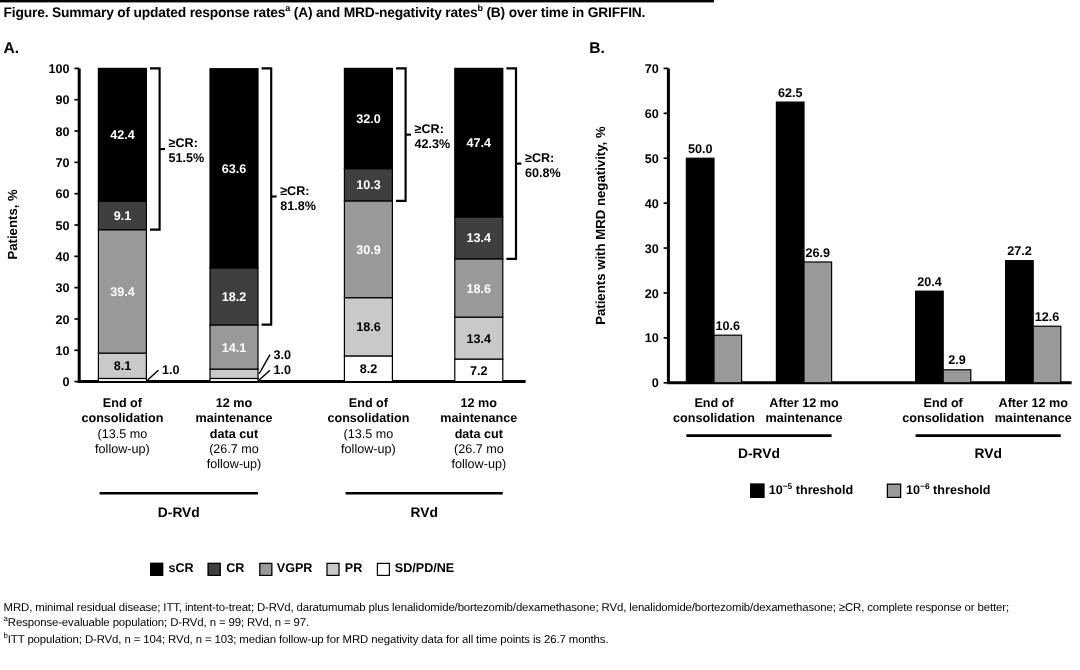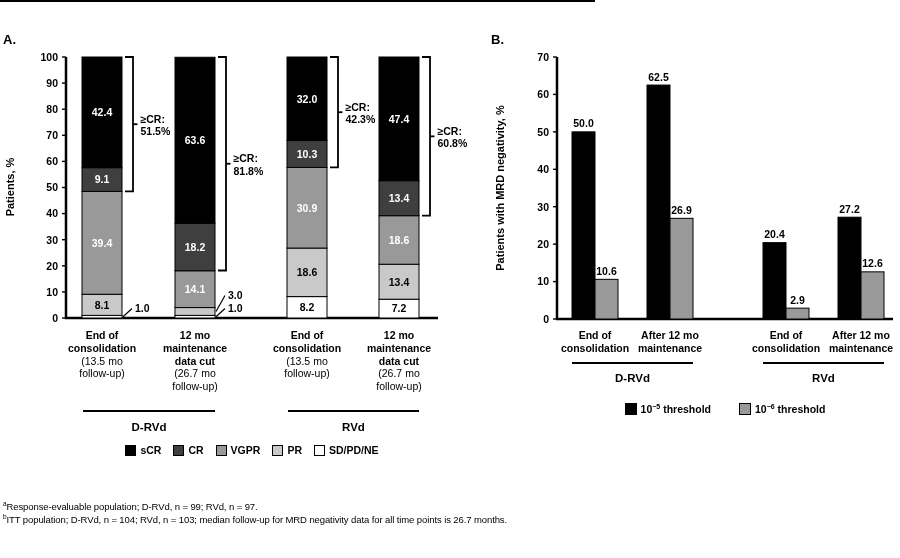--- a/index.html
+++ b/index.html
@@ -10,33 +10,34 @@
   #figure-title{left:3px;top:5px;font-size:11.5px;font-weight:700;letter-spacing:-0.15px;white-space:nowrap;}
   .sup{font-size:7.5px;vertical-align:super;line-height:0;}
   .panel-letter{font-size:13px;font-weight:700;}
   #panel-a-letter{left:3px;top:32px;}
   #panel-b-letter{left:491px;top:32px;}
   svg{position:absolute;overflow:visible;}
   #svg-a{left:0;top:30px;}
   #svg-b{left:480px;top:30px;}
   svg text{font-family:"Liberation Sans",sans-serif;}
   .legend{position:absolute;display:flex;align-items:center;justify-content:center;}
-  #legend-a{left:66px;top:444px;width:372px;gap:12px;}
+  #legend-a{left:66px;top:468px;width:372px;gap:12px;}
   #legend-b{left:557px;top:403px;width:336px;gap:28px;}
   .legend-item{display:flex;align-items:center;gap:4px;font-size:10.5px;font-weight:700;white-space:nowrap;}
   .swatch{width:11px;height:11px;border:1px solid #000;flex:0 0 auto;box-sizing:border-box;}
   #footnotes{left:3px;top:500px;width:894px;font-size:9.5px;line-height:13.4px;letter-spacing:-0.1px;}
   .footnote-line{white-space:nowrap;}
 </style>
 </head>
 <body>
 <div id="root">
 
 <div id="top-strip" class="abs"></div>
 
+<div id="figure-title" class="abs">Figure. Summary of updated response rates<span class="sup">a</span> (A) and MRD-negativity rates<span class="sup">b</span> (B) over time in GRIFFIN.</div>
 
 <div id="panel-a-letter" class="abs panel-letter">A.</div>
 <div id="panel-b-letter" class="abs panel-letter">B.</div>
 
 <svg id="svg-a" width="480" height="450" viewBox="0 0 480 450">
       <path d="M 66 27 V 288 H 438" stroke="#000" stroke-width="2.5" fill="none"></path>
       <line x1="62" y1="288" x2="66" y2="288" stroke="#000" stroke-width="1.4"></line>
       <text x="58" y="291.8" text-anchor="end" font-size="10.5" font-weight="700">0</text>
       <line x1="62" y1="261.9" x2="66" y2="261.9" stroke="#000" stroke-width="1.4"></line>
       <text x="58" y="265.7" text-anchor="end" font-size="10.5" font-weight="700">10</text>
@@ -217,17 +218,18 @@
         <span class="swatch" style="background: rgb(0, 0, 0); width: 12px; height: 12px;"></span>
         <span>10<span class="sup" style="font-size: 7px;">−5</span> threshold</span>
       </span>
       <span class="legend-item">
         <span class="swatch" style="background: rgb(153, 153, 153); width: 12px; height: 12px;"></span>
         <span>10<span class="sup" style="font-size: 7px;">−6</span> threshold</span>
       </span>
     </div>
 
 <div id="footnotes" class="abs">
+      <div class="footnote-line">MRD, minimal residual disease; ITT, intent-to-treat; D-RVd, daratumumab plus lenalidomide/bortezomib/dexamethasone; RVd, lenalidomide/bortezomib/dexamethasone; ≥CR, complete response or better;</div>
       <div class="footnote-line"><span class="sup" style="font-size: 6.5px;">a</span>Response-evaluable population; D-RVd, n = 99; RVd, n = 97.</div>
       <div class="footnote-line"><span class="sup" style="font-size: 6.5px;">b</span>ITT population; D-RVd, n = 104; RVd, n = 103; median follow-up for MRD negativity data for all time points is 26.7 months.</div>
     </div>
 
 </div>
 
 </body></html>

